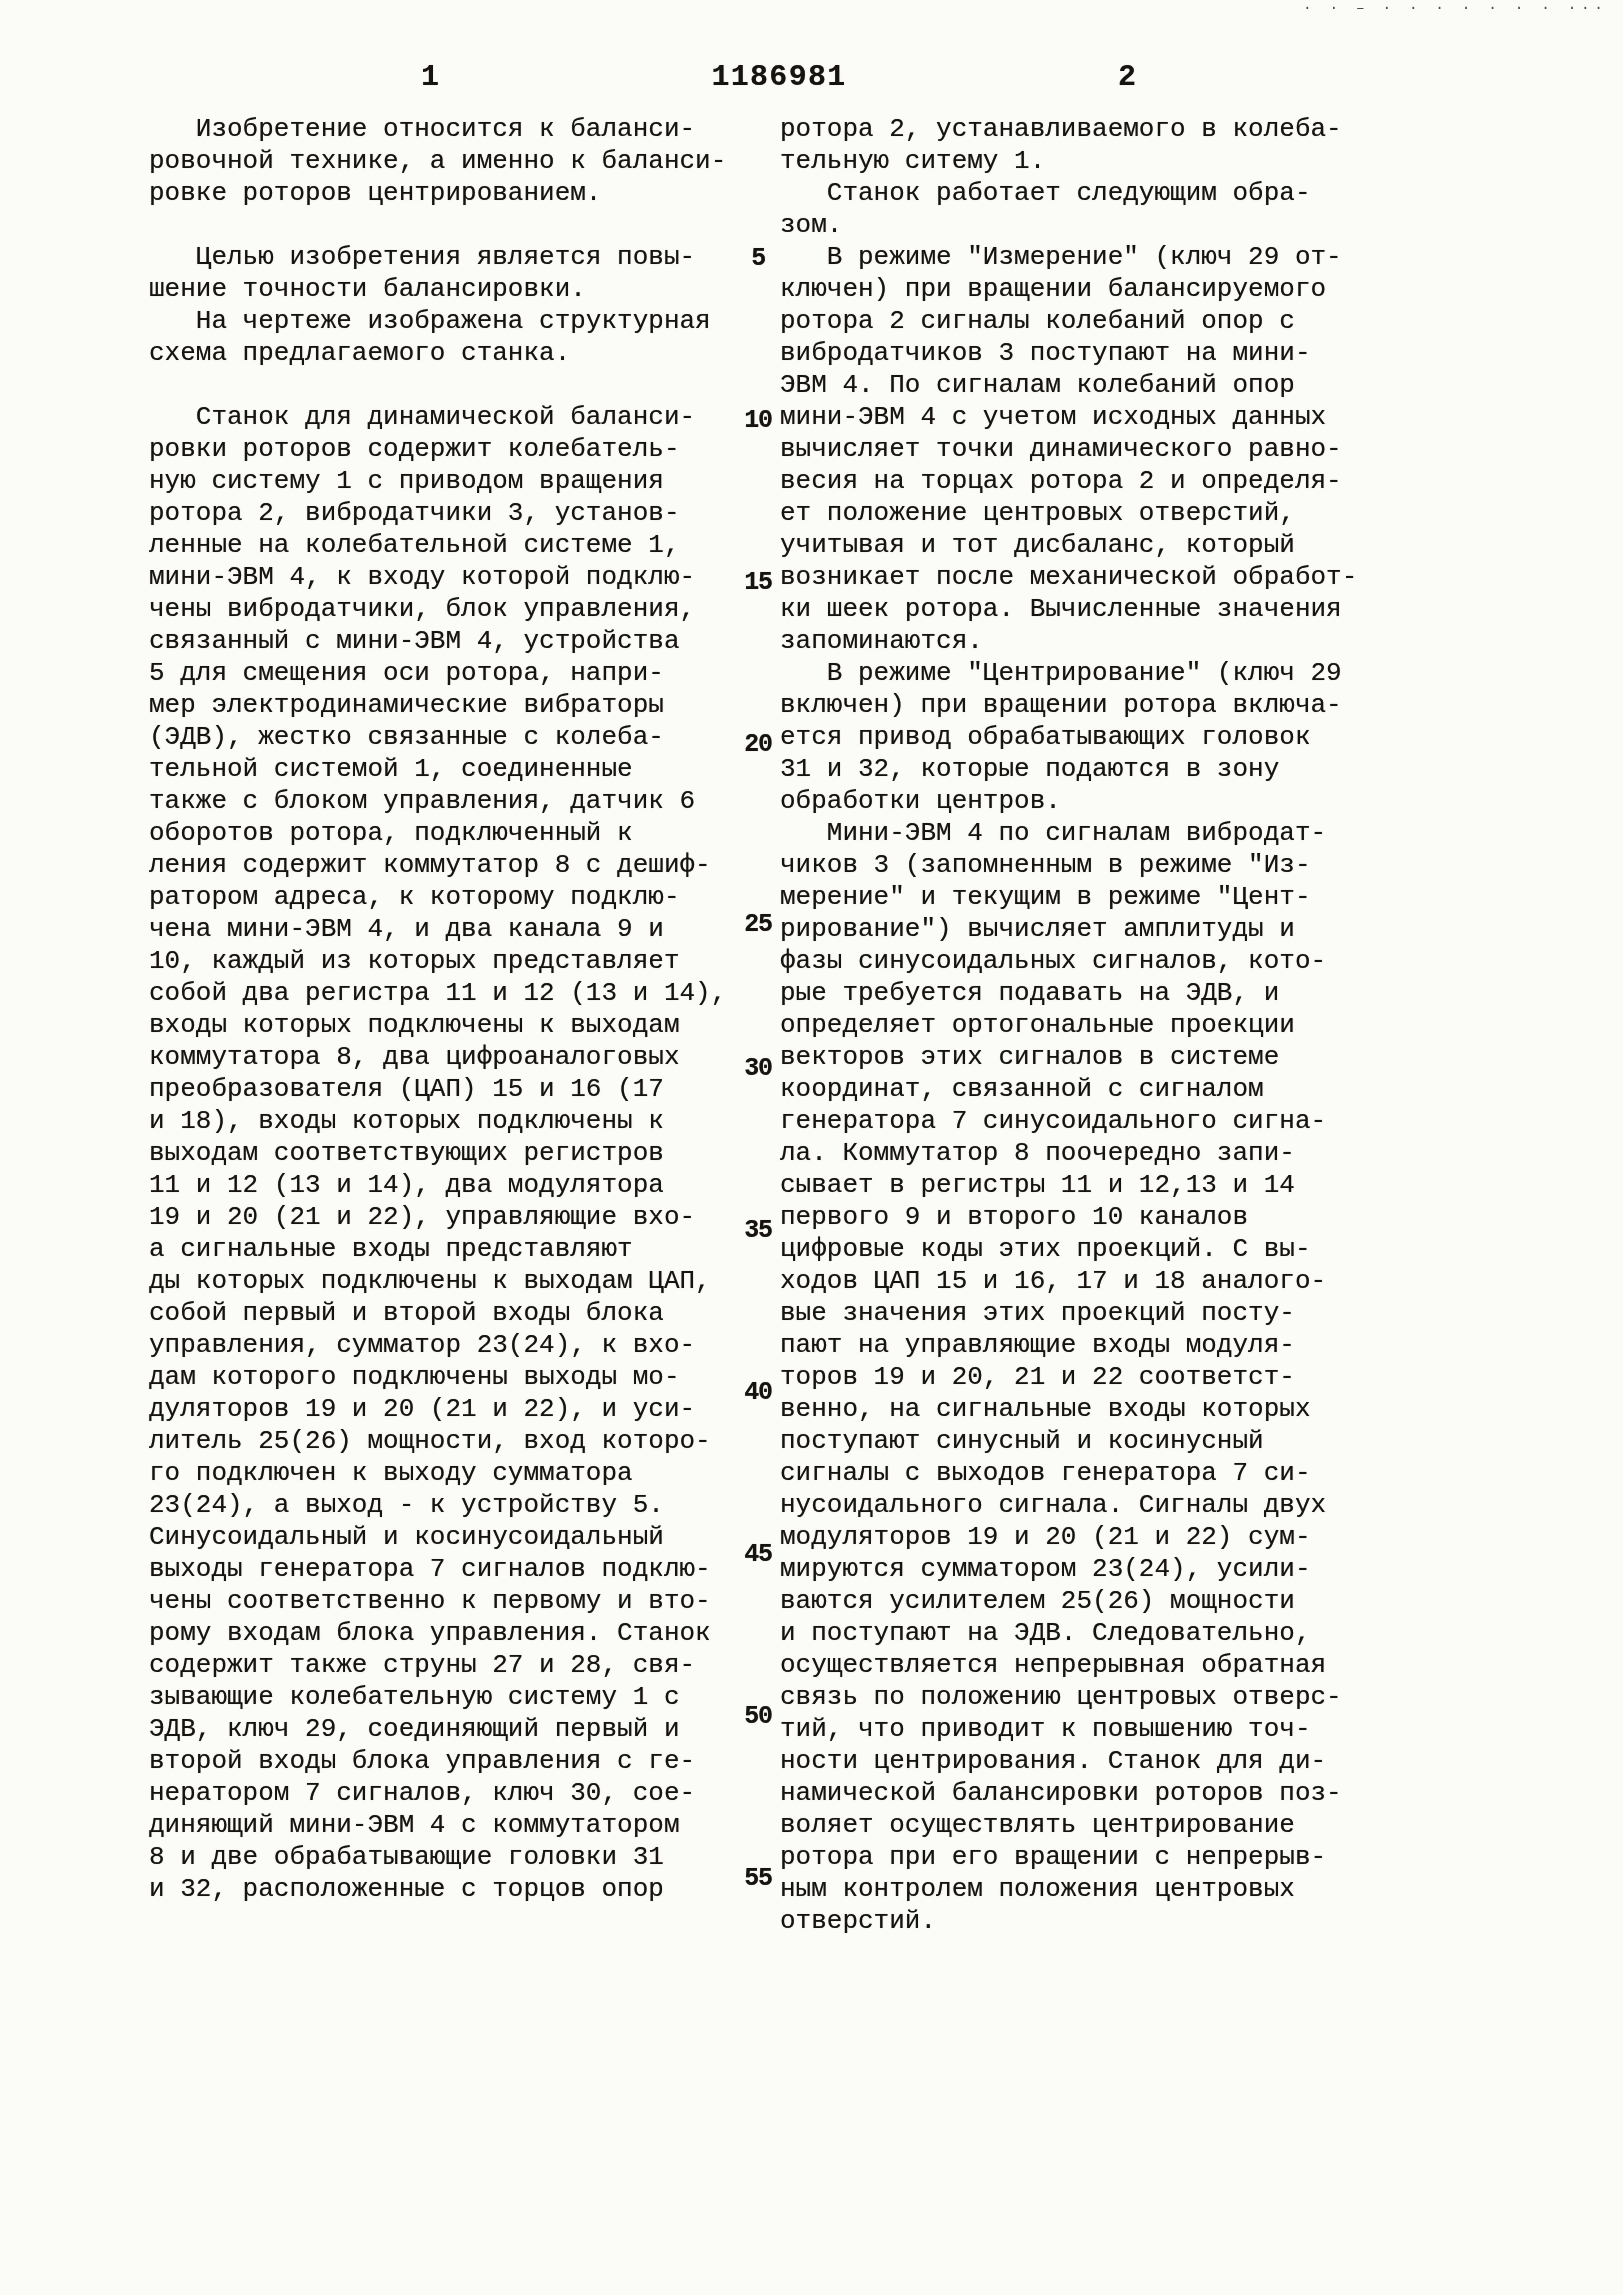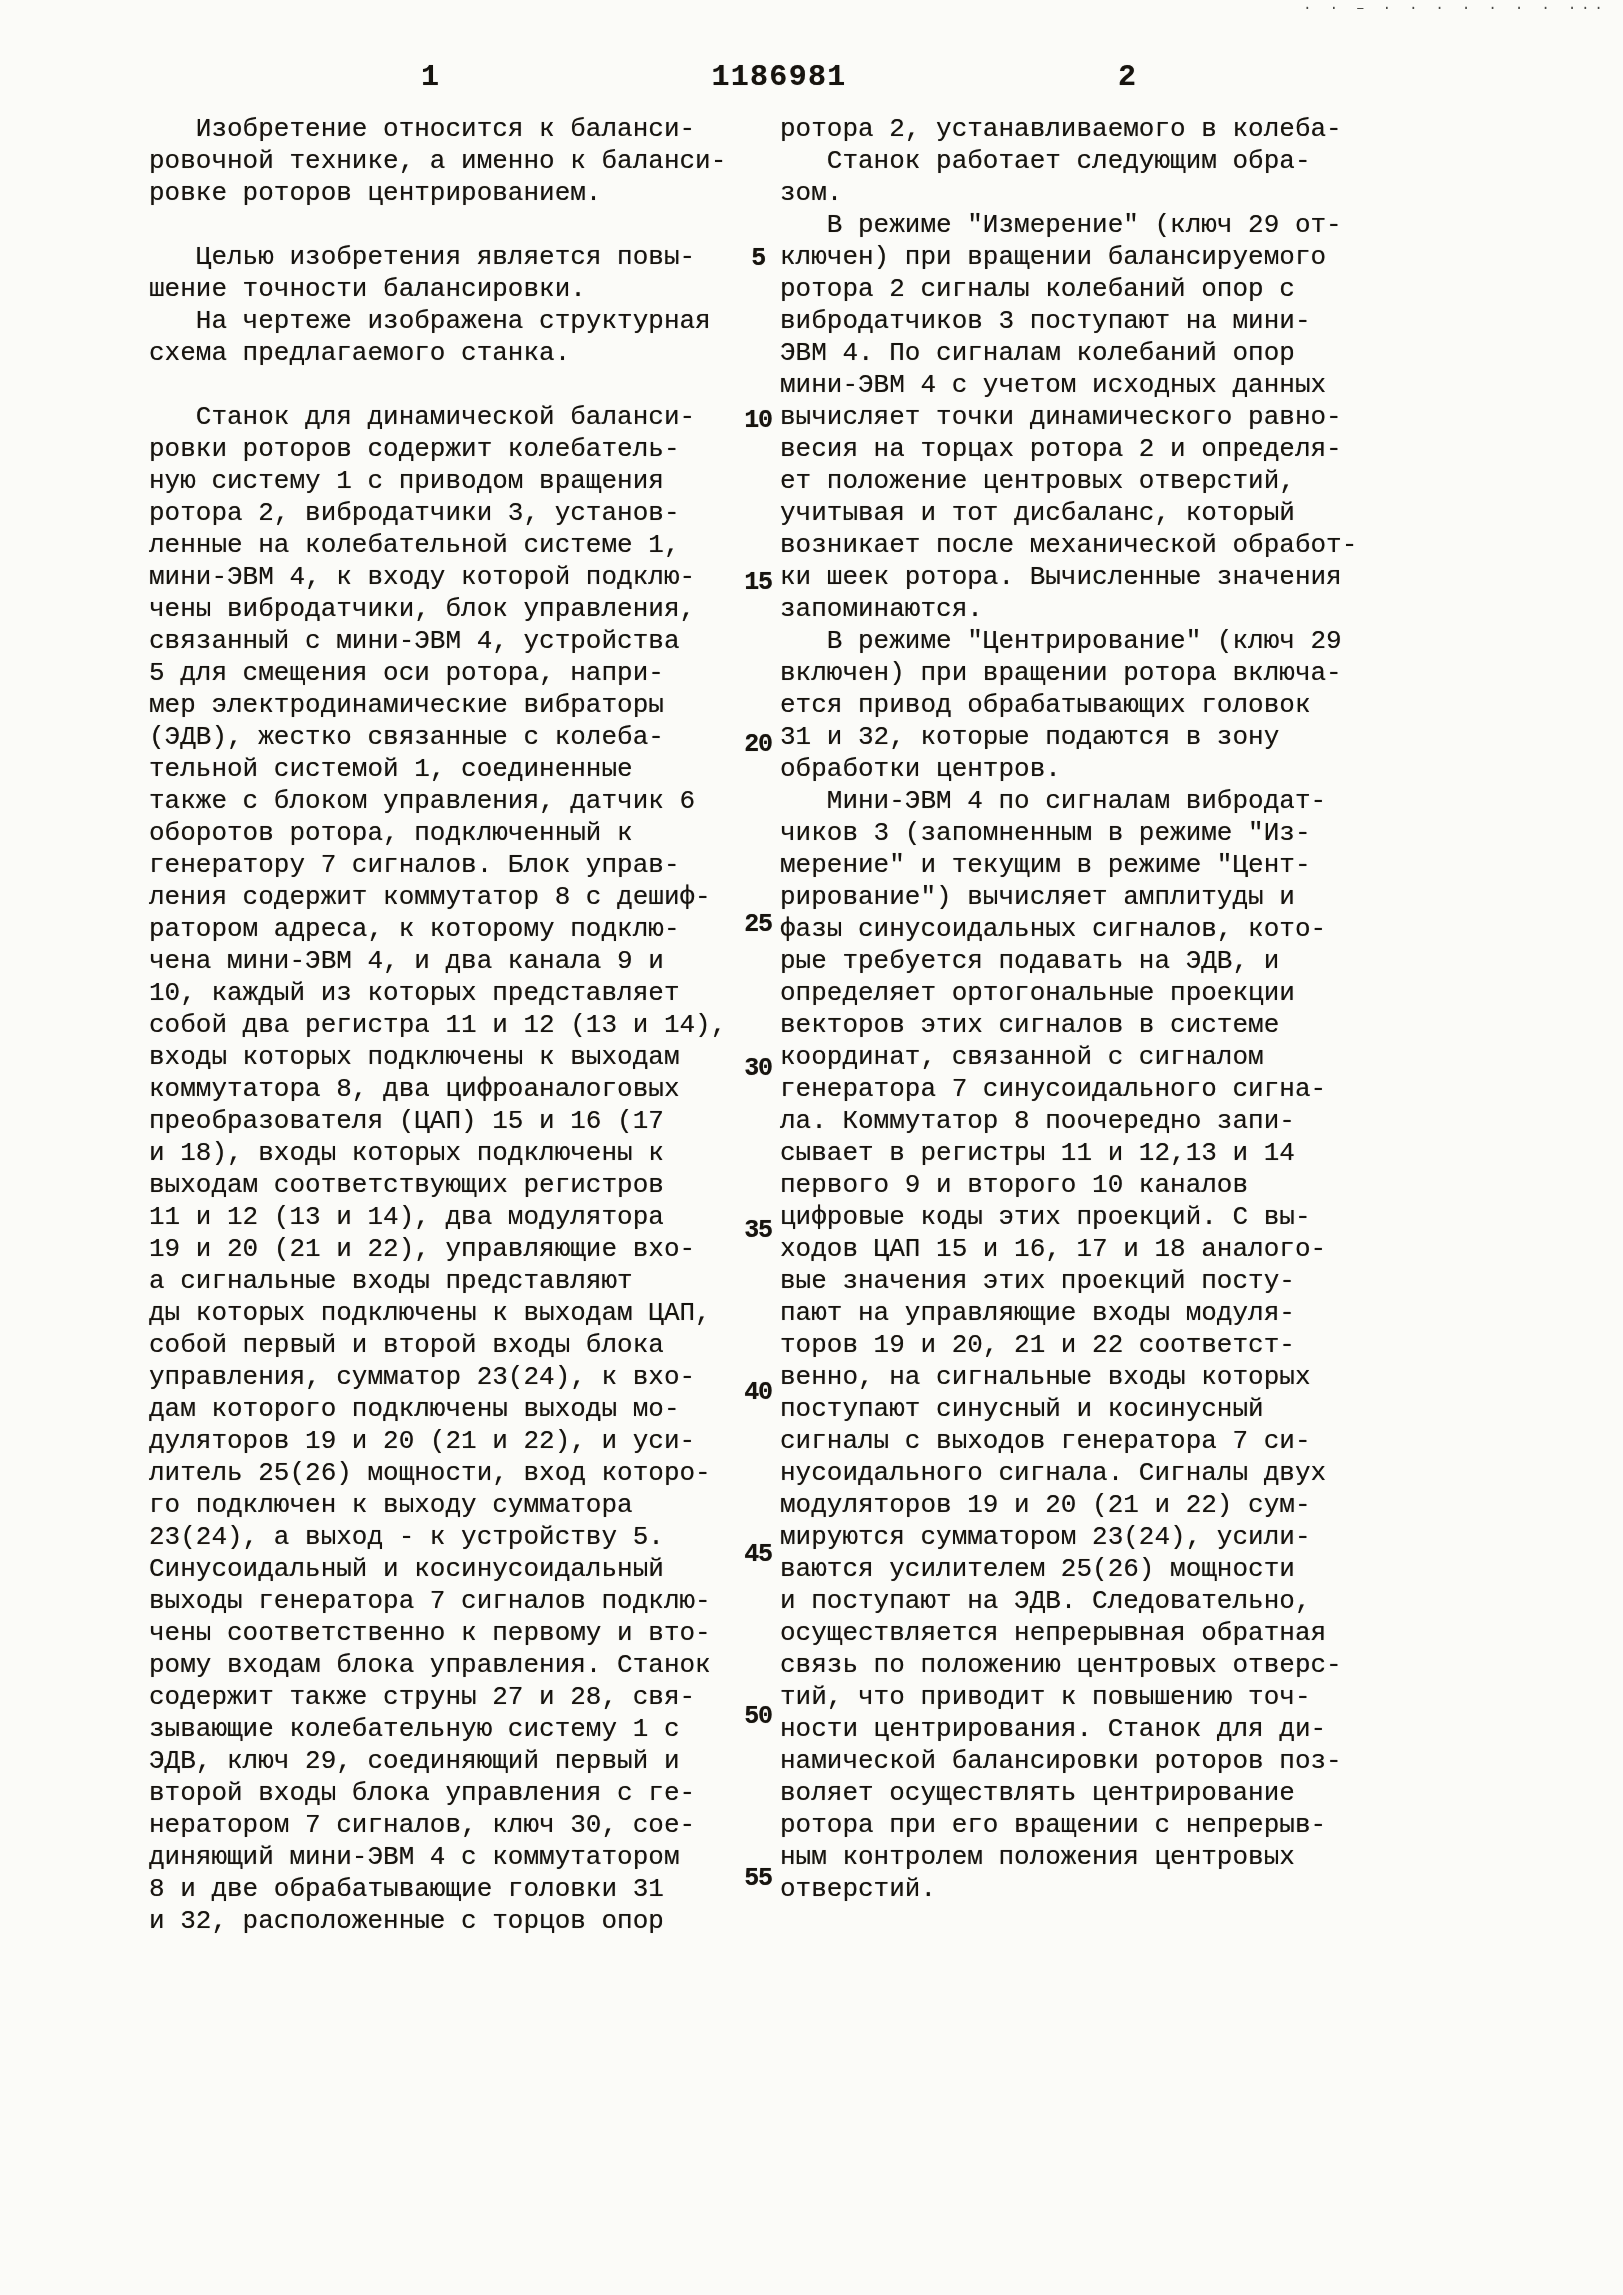--- a/index.html
+++ b/index.html
@@ -101,21 +101,20 @@
       <div class="line">ленные на колебательной системе 1,</div>
       <div class="line">мини-ЭВМ 4, к входу которой подклю-</div>
       <div class="line">чены вибродатчики, блок управления,</div>
       <div class="line">связанный с мини-ЭВМ 4, устройства</div>
       <div class="line">5 для смещения оси ротора, напри-</div>
       <div class="line">мер электродинамические вибраторы</div>
       <div class="line">(ЭДВ), жестко связанные с колеба-</div>
       <div class="line">тельной системой 1, соединенные</div>
       <div class="line">также с блоком управления, датчик 6</div>
       <div class="line">оборотов ротора, подключенный к</div>
-      <div class="line">генератору 7 сигналов. Блок управ-</div>
       <div class="line">ления содержит коммутатор 8 с дешиф-</div>
       <div class="line">ратором адреса, к которому подклю-</div>
       <div class="line">чена мини-ЭВМ 4, и два канала 9 и</div>
       <div class="line">10, каждый из которых представляет</div>
       <div class="line">собой два регистра 11 и 12 (13 и 14),</div>
       <div class="line">входы которых подключены к выходам</div>
       <div class="line">коммутатора 8, два цифроаналоговых</div>
       <div class="line">преобразователя (ЦАП) 15 и 16 (17</div>
       <div class="line">и 18), входы которых подключены к</div>
       <div class="line">выходам соответствующих регистров</div>
@@ -153,20 +152,21 @@
       <div class="marker" style="top: 940px;">30</div>
       <div class="marker" style="top: 1102px;">35</div>
       <div class="marker" style="top: 1264px;">40</div>
       <div class="marker" style="top: 1426px;">45</div>
       <div class="marker" style="top: 1588px;">50</div>
       <div class="marker" style="top: 1750px;">55</div>
     </div>
 
   <div class="col col-right" id="col-right">
       <div class="line">ротора 2, устанавливаемого в колеба-</div>
+      <div class="line">тельную ситему 1.</div>
       <div class="line">   Станок работает следующим обра-</div>
       <div class="line">зом.</div>
       <div class="line">   В режиме "Измерение" (ключ 29 от-</div>
       <div class="line">ключен) при вращении балансируемого</div>
       <div class="line">ротора 2 сигналы колебаний опор с</div>
       <div class="line">вибродатчиков 3 поступают на мини-</div>
       <div class="line">ЭВМ 4. По сигналам колебаний опор</div>
       <div class="line">мини-ЭВМ 4 с учетом исходных данных</div>
       <div class="line">вычисляет точки динамического равно-</div>
       <div class="line">весия на торцах ротора 2 и определя-</div>

